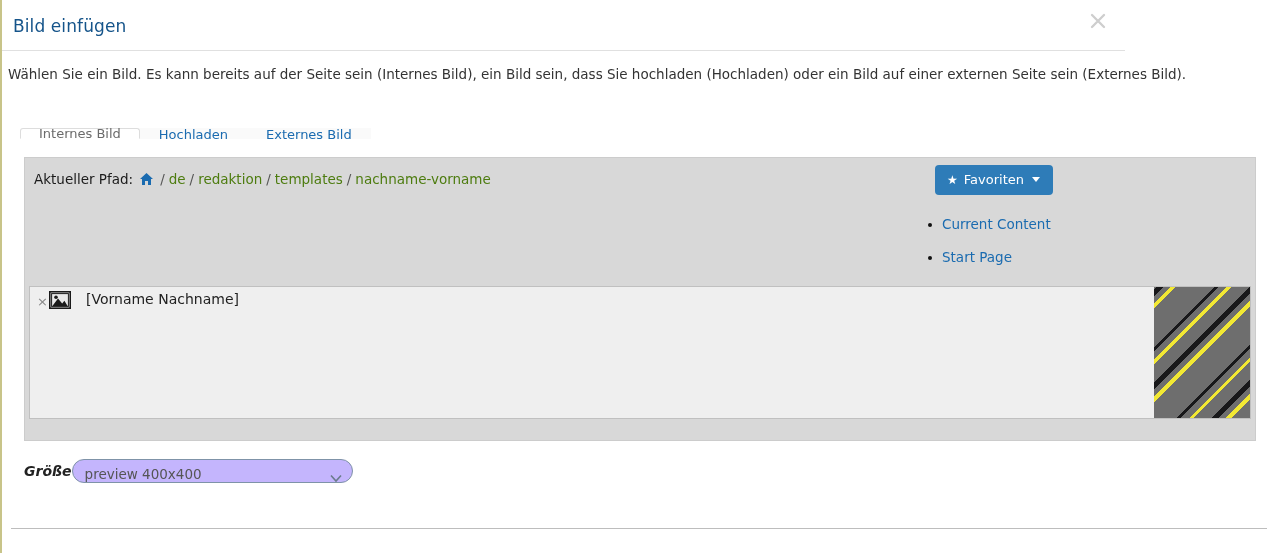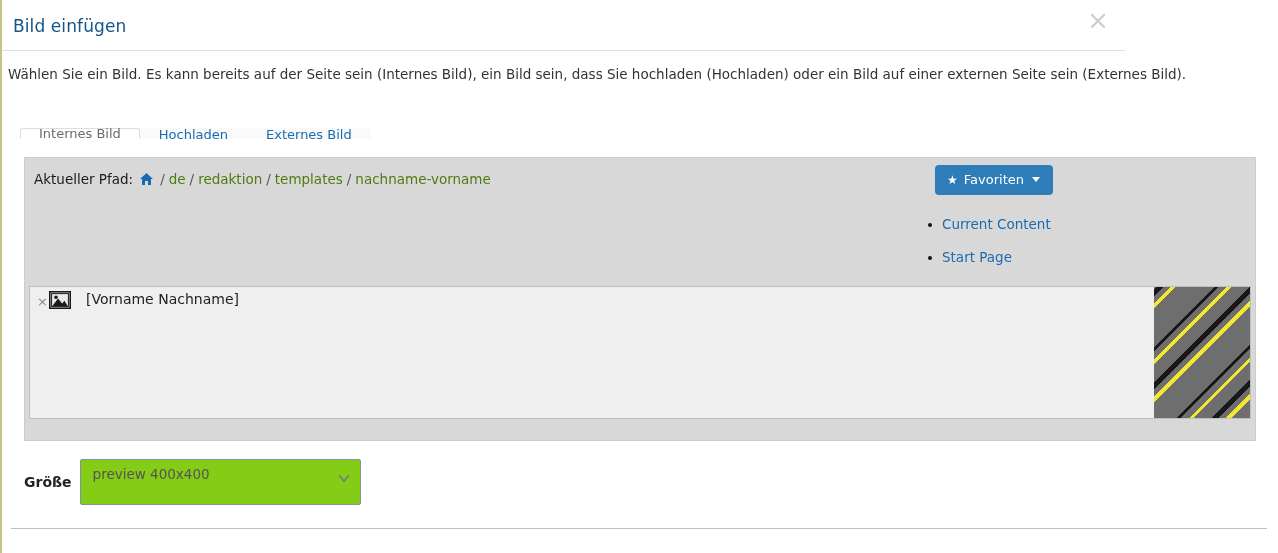--- a/index.html
+++ b/index.html
@@ -274,30 +274,31 @@
     position: absolute;
     left: 24px;
     top: 459px;
     display: flex;
     align-items: center;
   }
   .size-label {
     font-size: 14px;
     font-weight: bold;
     color: #222222;
-    margin-right: 8px;
-    white-space: nowrap;
+    margin-right: 0;
+    white-space: nowrap;
+    font-style: italic;
   }
   .size-select {
     position: relative;
     width: 281px;
-    height: 46px;
-    background: #84cc16;
+    height: 24px;
+    background: #c4b5fd;
     border: 1px solid #7f93a8;
-    border-radius: 2px;
+    border-radius: 12px;
     box-sizing: border-box;
     cursor: pointer;
   }
   .size-select-value {
     position: absolute;
     left: 12px;
     top: 6px;
     font-size: 13.5px;
     color: #555555;
     white-space: nowrap;

